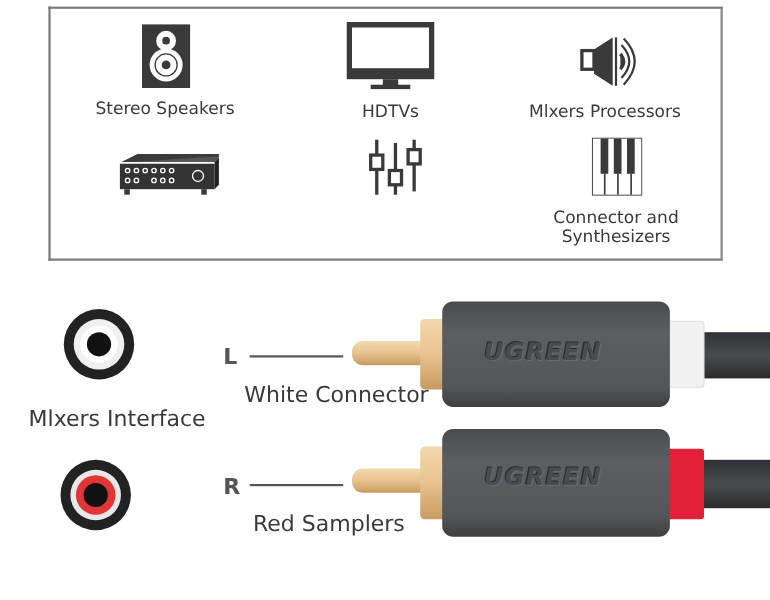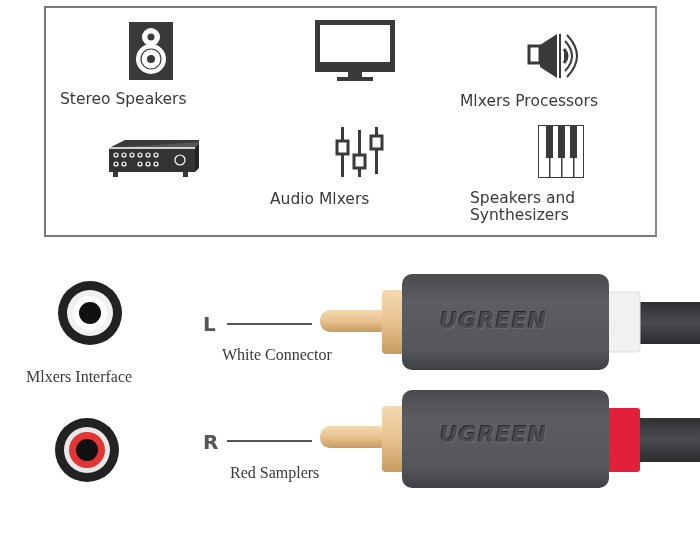--- a/index.html
+++ b/index.html
@@ -1,22 +1,22 @@
 <!DOCTYPE html>
 <html><head>
 <meta charset="utf-8">
 <style>
   html, body { margin:0; padding:0; background:#fff; }
   body { width:700px; height:545px; position:relative; overflow:hidden; font-family:"DejaVu Sans", sans-serif; color:#333; }
   .box { position:absolute; left:44px; top:6px; width:609px; height:227px; border:2px solid #7a7a7a; border-right-color:#888; background:#fff; }
-  .dev { position:absolute; text-align:left; }
+  .dev { position:absolute; text-align:center; }
   .dev .lbl { position:absolute; left:0; right:0; font-size:15.5px; color:#3a3a3a; line-height:17px; white-space:pre-line; }
   .ic { position:absolute; }
   .abs { position:absolute; }
-  .txt { font-size:16px; color:#3a3a3a; white-space:nowrap;font-family:Liberation Serif, serif; }
+  .txt { font-size:20px; color:#3a3a3a; white-space:nowrap; }
   .letter { font-size:20px; font-weight:bold; color:#555; }
   .leader { position:absolute; height:1.5px; background:#555; }
 </style>
 </head>
 <body>
 
 <div class="box"></div>
 
 <div class="dev" style="left:60px;top:20px;width:180px;height:100px;">
   <svg class="ic" style="left:69px;top:2px" width="44" height="58" viewBox="0 0 44 58">
@@ -30,20 +30,21 @@
   <div class="lbl" style="top:71px">Stereo Speakers</div>
 </div>
 
 <div class="dev" style="left:265px;top:20px;width:180px;height:100px;">
   <svg class="ic" style="left:50px;top:0px" width="80" height="62" viewBox="0 0 80 62">
     <rect x="0" y="0" width="80" height="52" fill="#3a3a3a"></rect>
     <rect x="5" y="5" width="70" height="37" fill="#fff"></rect>
     <rect x="33" y="52" width="14" height="6" fill="#3a3a3a"></rect>
     <rect x="22" y="57" width="36" height="4" fill="#3a3a3a"></rect>
   </svg>
+  <div class="lbl" style="top:73px">HDTVs</div>
 </div>
 
 <div class="dev" style="left:460px;top:20px;width:180px;height:100px;">
   <svg class="ic" style="left:67px;top:13px" width="60" height="46" viewBox="0 0 60 46">
     <rect x="2" y="13" width="11" height="17" fill="#fff" stroke="#3a3a3a" stroke-width="3"></rect>
     <polygon points="13,12 30,1 30,45 13,34" fill="#3a3a3a"></polygon>
     <rect x="32" y="1" width="2" height="44" fill="#3a3a3a"></rect>
     <path d="M37,16 Q43,23 37,30" fill="#3a3a3a" stroke="#3a3a3a" stroke-width="3"></path>
     <path d="M38,8 Q52,23 38,38" fill="none" stroke="#3a3a3a" stroke-width="2"></path>
     <path d="M40,2 Q60,23 40,44" fill="none" stroke="#3a3a3a" stroke-width="2"></path>
@@ -83,36 +84,35 @@
       <rect x="6" y="2" width="3" height="50"></rect>
       <rect x="23" y="5" width="3" height="47"></rect>
       <rect x="40" y="2" width="3" height="47"></rect>
     </g>
     <g fill="#fff" stroke="#3a3a3a" stroke-width="3">
       <rect x="2" y="16" width="11" height="13"></rect>
       <rect x="19" y="30" width="11" height="13"></rect>
       <rect x="36" y="11" width="11" height="13"></rect>
     </g>
   </svg>
-  <div class="lbl" style="top:66px">Audio Mlxers</div>
 </div>
 
 <div class="dev" style="left:470px;top:125px;width:180px;height:100px;">
   <svg class="ic" style="left:68px;top:0px" width="46" height="53" viewBox="0 0 46 53">
     <rect x="0.5" y="0.5" width="45" height="52" fill="#fff" stroke="#3a3a3a" stroke-width="1"></rect>
     <g fill="#3a3a3a">
       <rect x="8" y="1" width="7" height="32"></rect>
       <rect x="20" y="1" width="7" height="32"></rect>
       <rect x="32" y="1" width="7" height="32"></rect>
       <rect x="11" y="33" width="1.5" height="19"></rect>
       <rect x="23" y="33" width="1.5" height="19"></rect>
       <rect x="35" y="33" width="1.5" height="19"></rect>
     </g>
   </svg>
-  <div class="lbl" style="top:65px">Speakers and
+  <div class="lbl" style="top:65px">Connector and
 Synthesizers</div>
 </div>
 
 <svg class="abs" style="left:57px;top:280px" width="66" height="66" viewBox="0 0 66 66">
   <circle cx="33" cy="33" r="32" fill="#222"></circle>
   <circle cx="33" cy="33" r="23" fill="#f0f0f0"></circle>
   <circle cx="33" cy="33" r="17" fill="#fff"></circle>
   <circle cx="33" cy="33" r="11" fill="#111"></circle>
 </svg>
 <div class="abs txt" style="left:26px;top:368px">Mlxers Interface</div>

